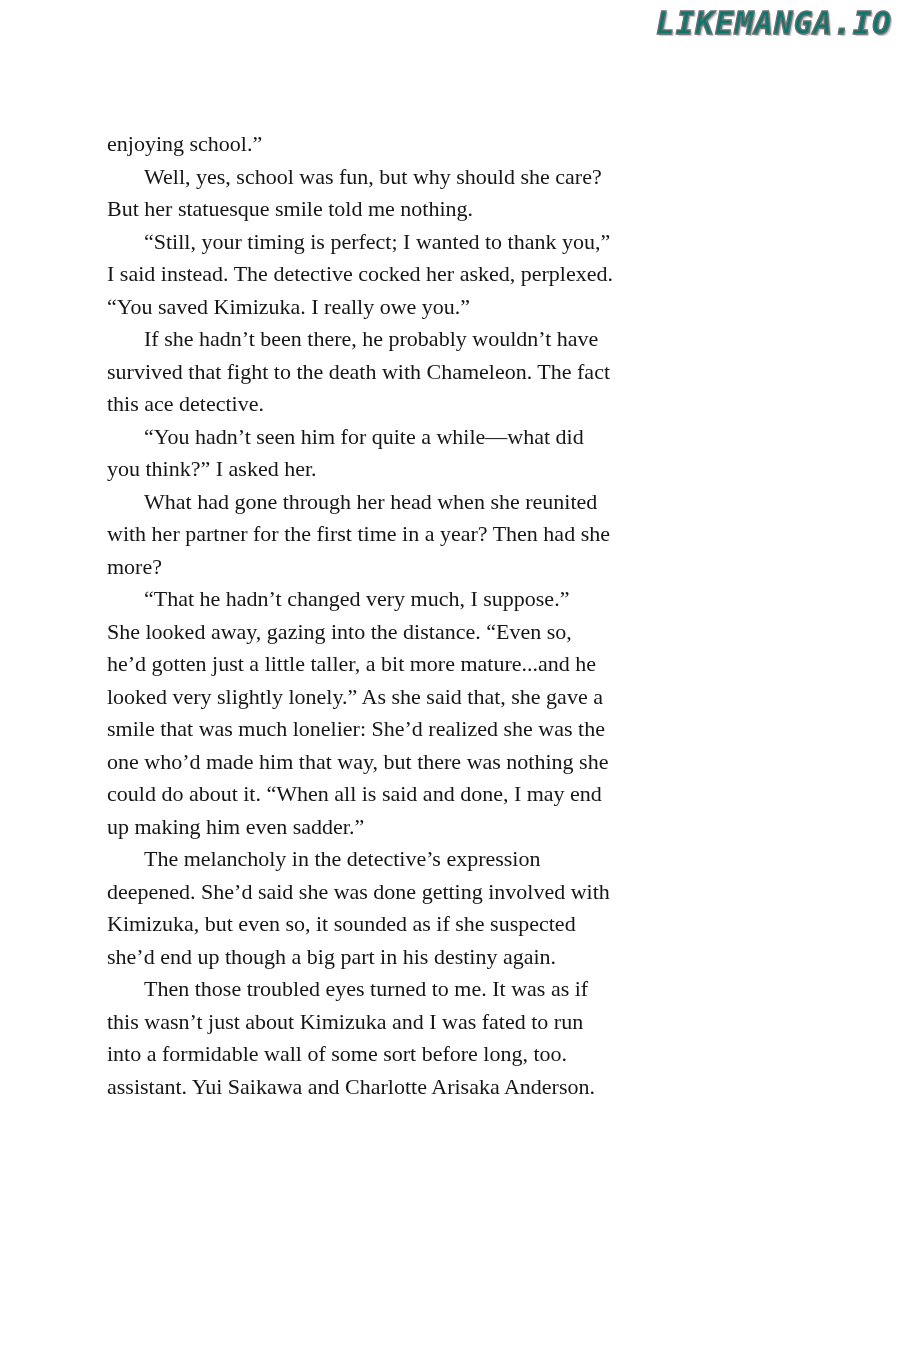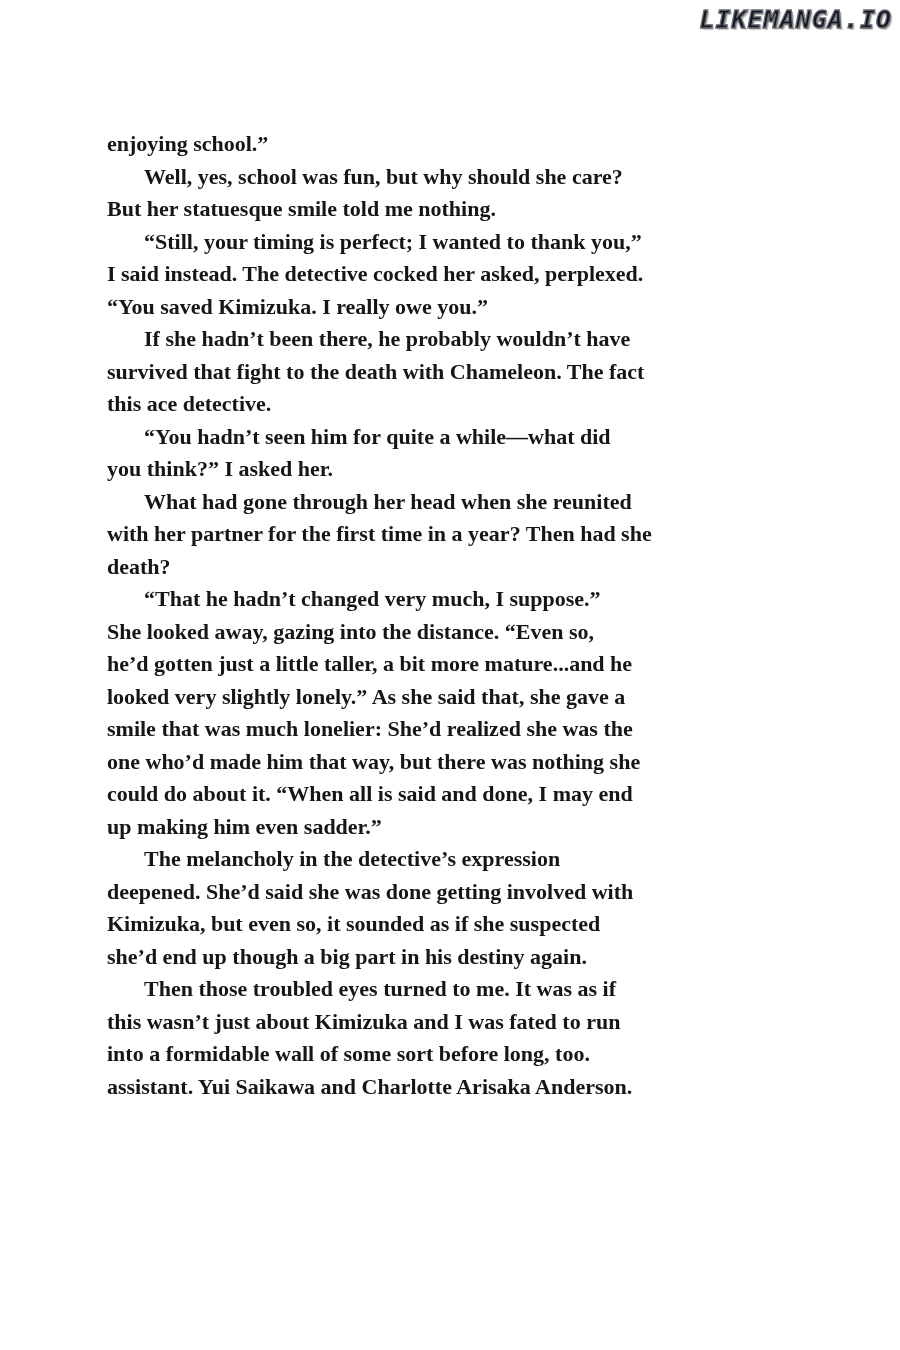--- a/index.html
+++ b/index.html
@@ -14,38 +14,37 @@
     overflow: hidden;
     font-family: "Liberation Serif", serif;
   }
   .watermark {
     position: absolute;
     top: 5px;
     right: 8px;
     font-family: "DejaVu Sans Mono", monospace;
     font-style: italic;
     font-weight: bold;
-    font-size: 25px;
+    font-size: 31px;
     letter-spacing: 1px;
-    color: #0f172a;
+    color: #0f766e;
     -webkit-text-stroke: 1.3px #6e6e6e;
     text-shadow:
       1px 1px 0 #9a9a9a,
       2px 2px 1px #c9c9c9;
     user-select: none;
   }
   .page-text {
     position: absolute;
     left: 107px;
     top: 128px;
     width: 640px;
     color: #161616;
     font-size: 22px;
     line-height: 32.5px;
-    font-weight: bold;
   }
   .line {
     white-space: nowrap;
     height: 32.5px;
   }
   .line.indent {
     padding-left: 37px;
   }
 </style>
 </head>
@@ -60,21 +59,21 @@
     <div class="line indent">“Still, your timing is perfect; I wanted to thank you,”</div>
     <div class="line">I said instead. The detective cocked her asked, perplexed.</div>
     <div class="line">“You saved Kimizuka. I really owe you.”</div>
     <div class="line indent">If she hadn’t been there, he probably wouldn’t have</div>
     <div class="line">survived that fight to the death with Chameleon. The fact</div>
     <div class="line">this ace detective.</div>
     <div class="line indent">“You hadn’t seen him for quite a while—what did</div>
     <div class="line">you think?” I asked her.</div>
     <div class="line indent">What had gone through her head when she reunited</div>
     <div class="line">with her partner for the first time in a year? Then had she</div>
-    <div class="line">death?</div>
+    <div class="line">more?</div>
     <div class="line indent">“That he hadn’t changed very much, I suppose.”</div>
     <div class="line">She looked away, gazing into the distance. “Even so,</div>
     <div class="line">he’d gotten just a little taller, a bit more mature...and he</div>
     <div class="line">looked very slightly lonely.” As she said that, she gave a</div>
     <div class="line">smile that was much lonelier: She’d realized she was the</div>
     <div class="line">one who’d made him that way, but there was nothing she</div>
     <div class="line">could do about it. “When all is said and done, I may end</div>
     <div class="line">up making him even sadder.”</div>
     <div class="line indent">The melancholy in the detective’s expression</div>
     <div class="line">deepened. She’d said she was done getting involved with</div>

